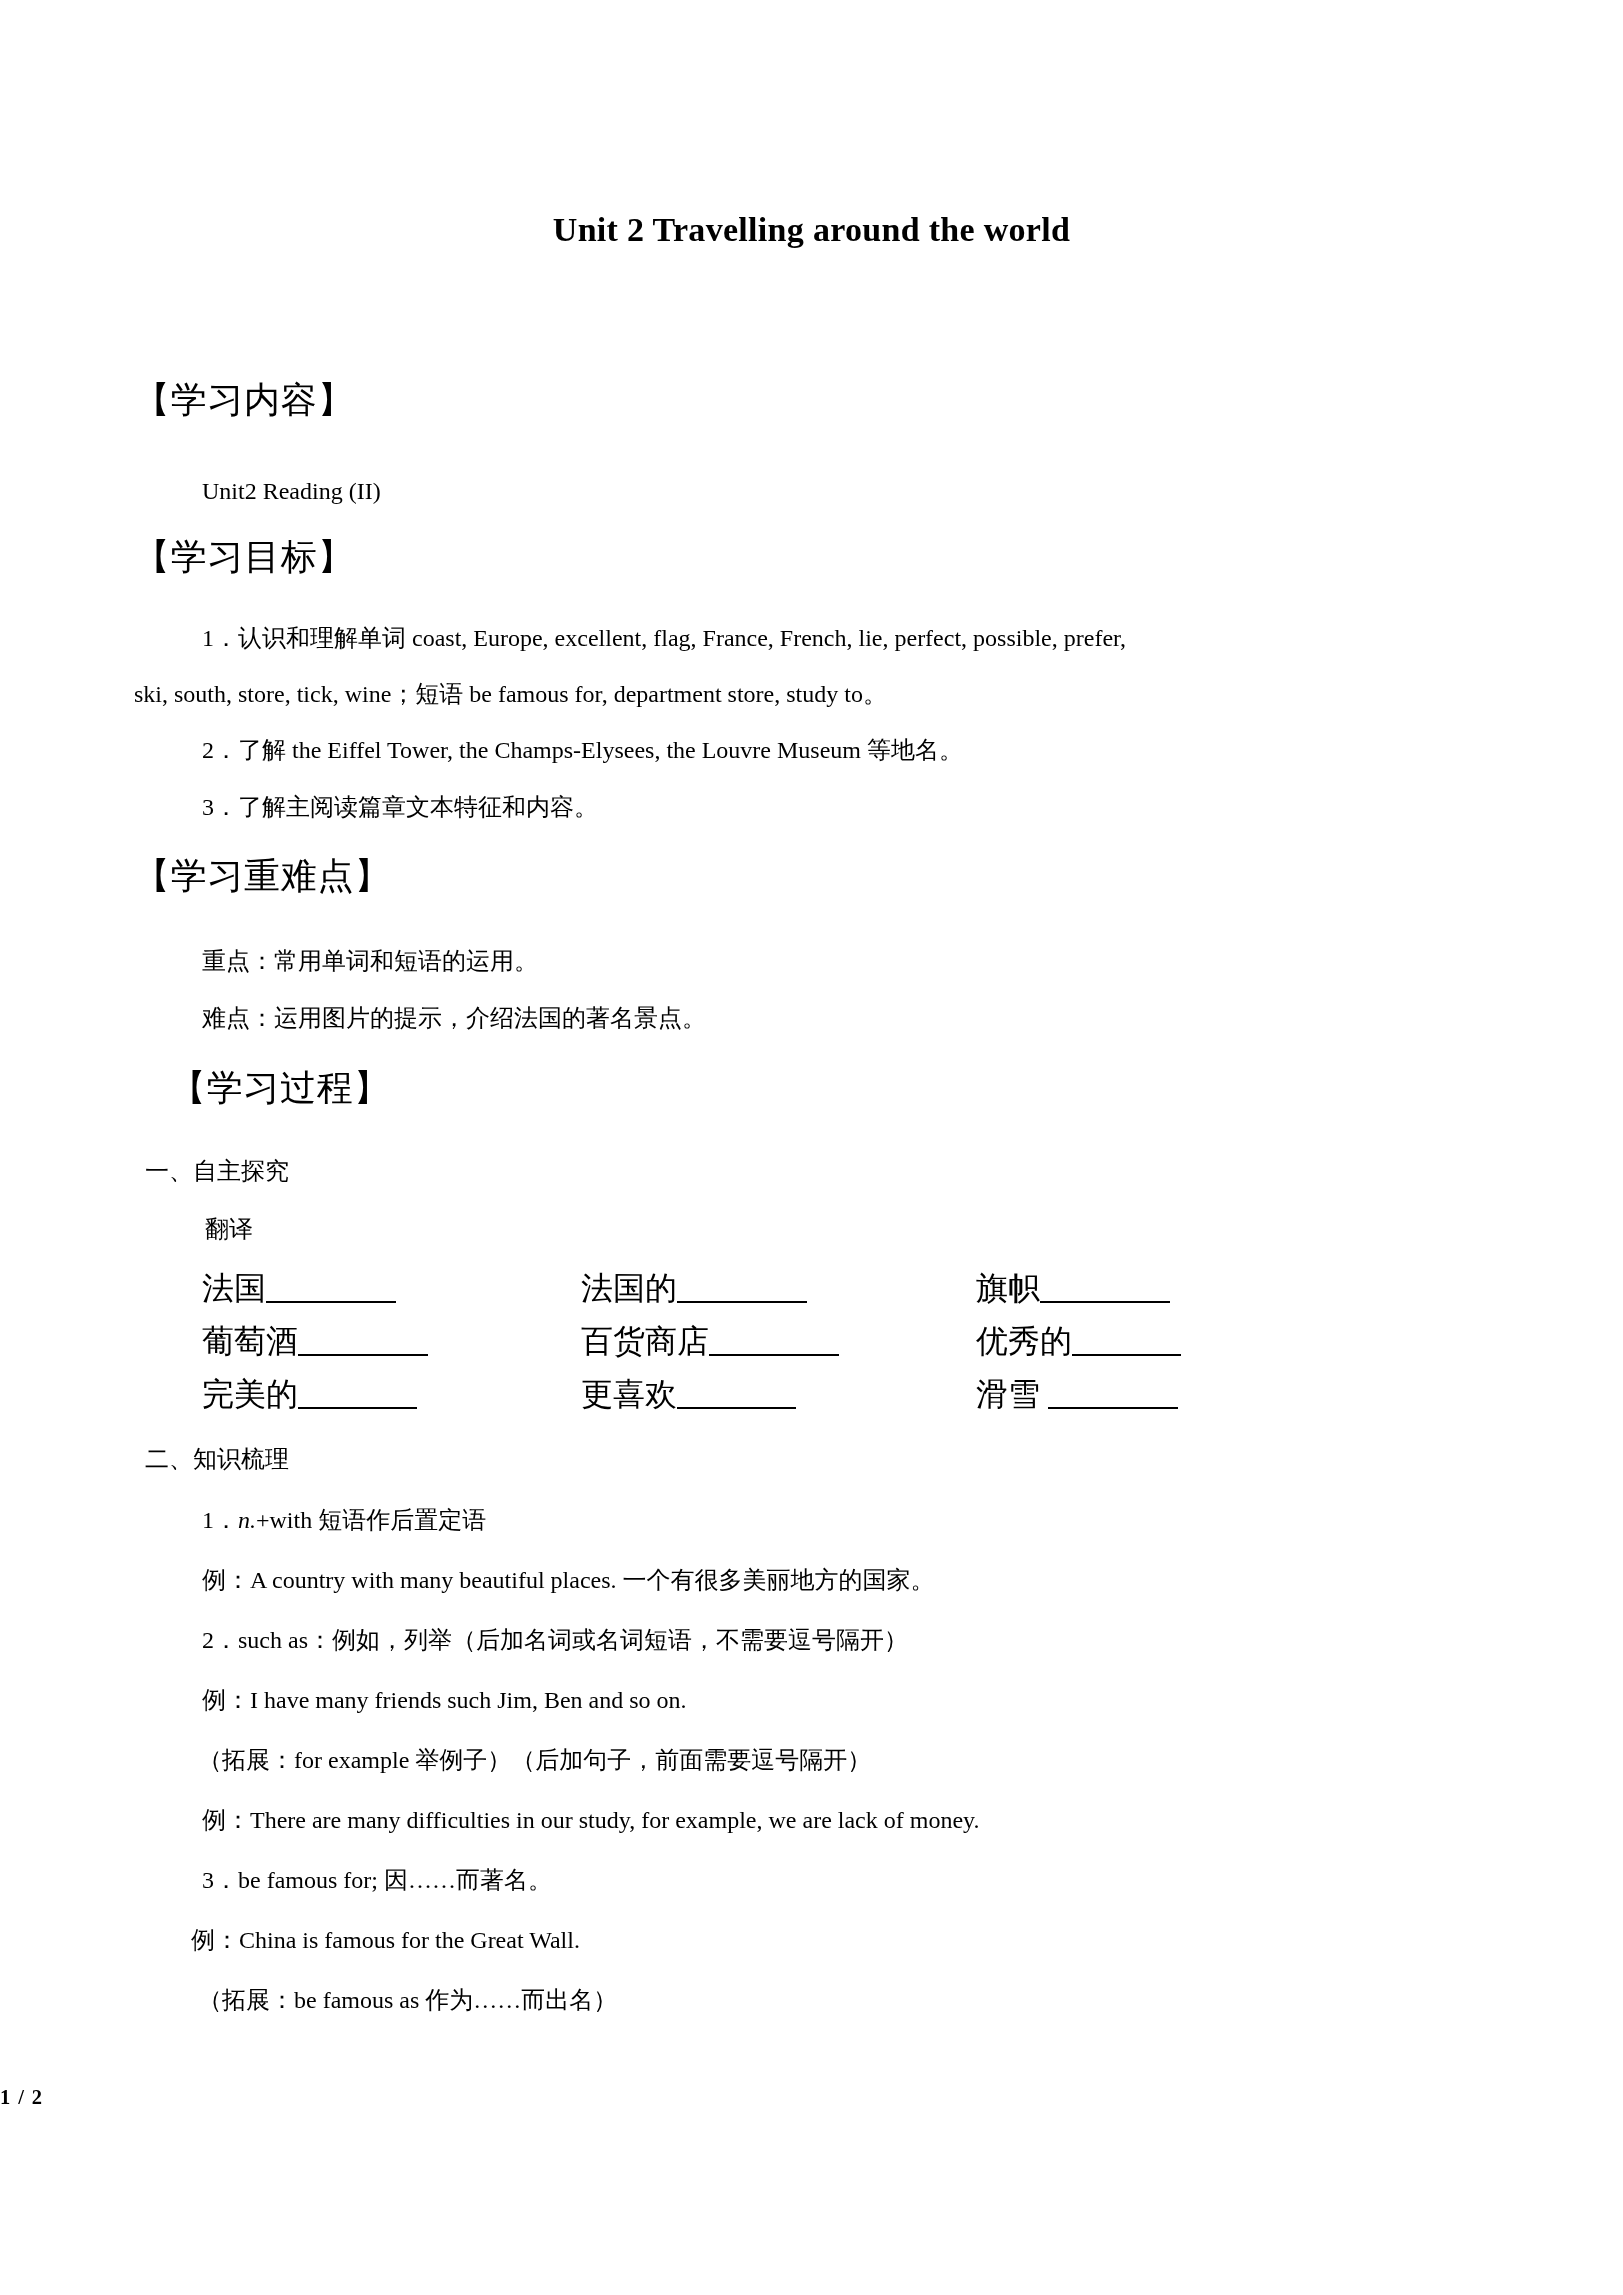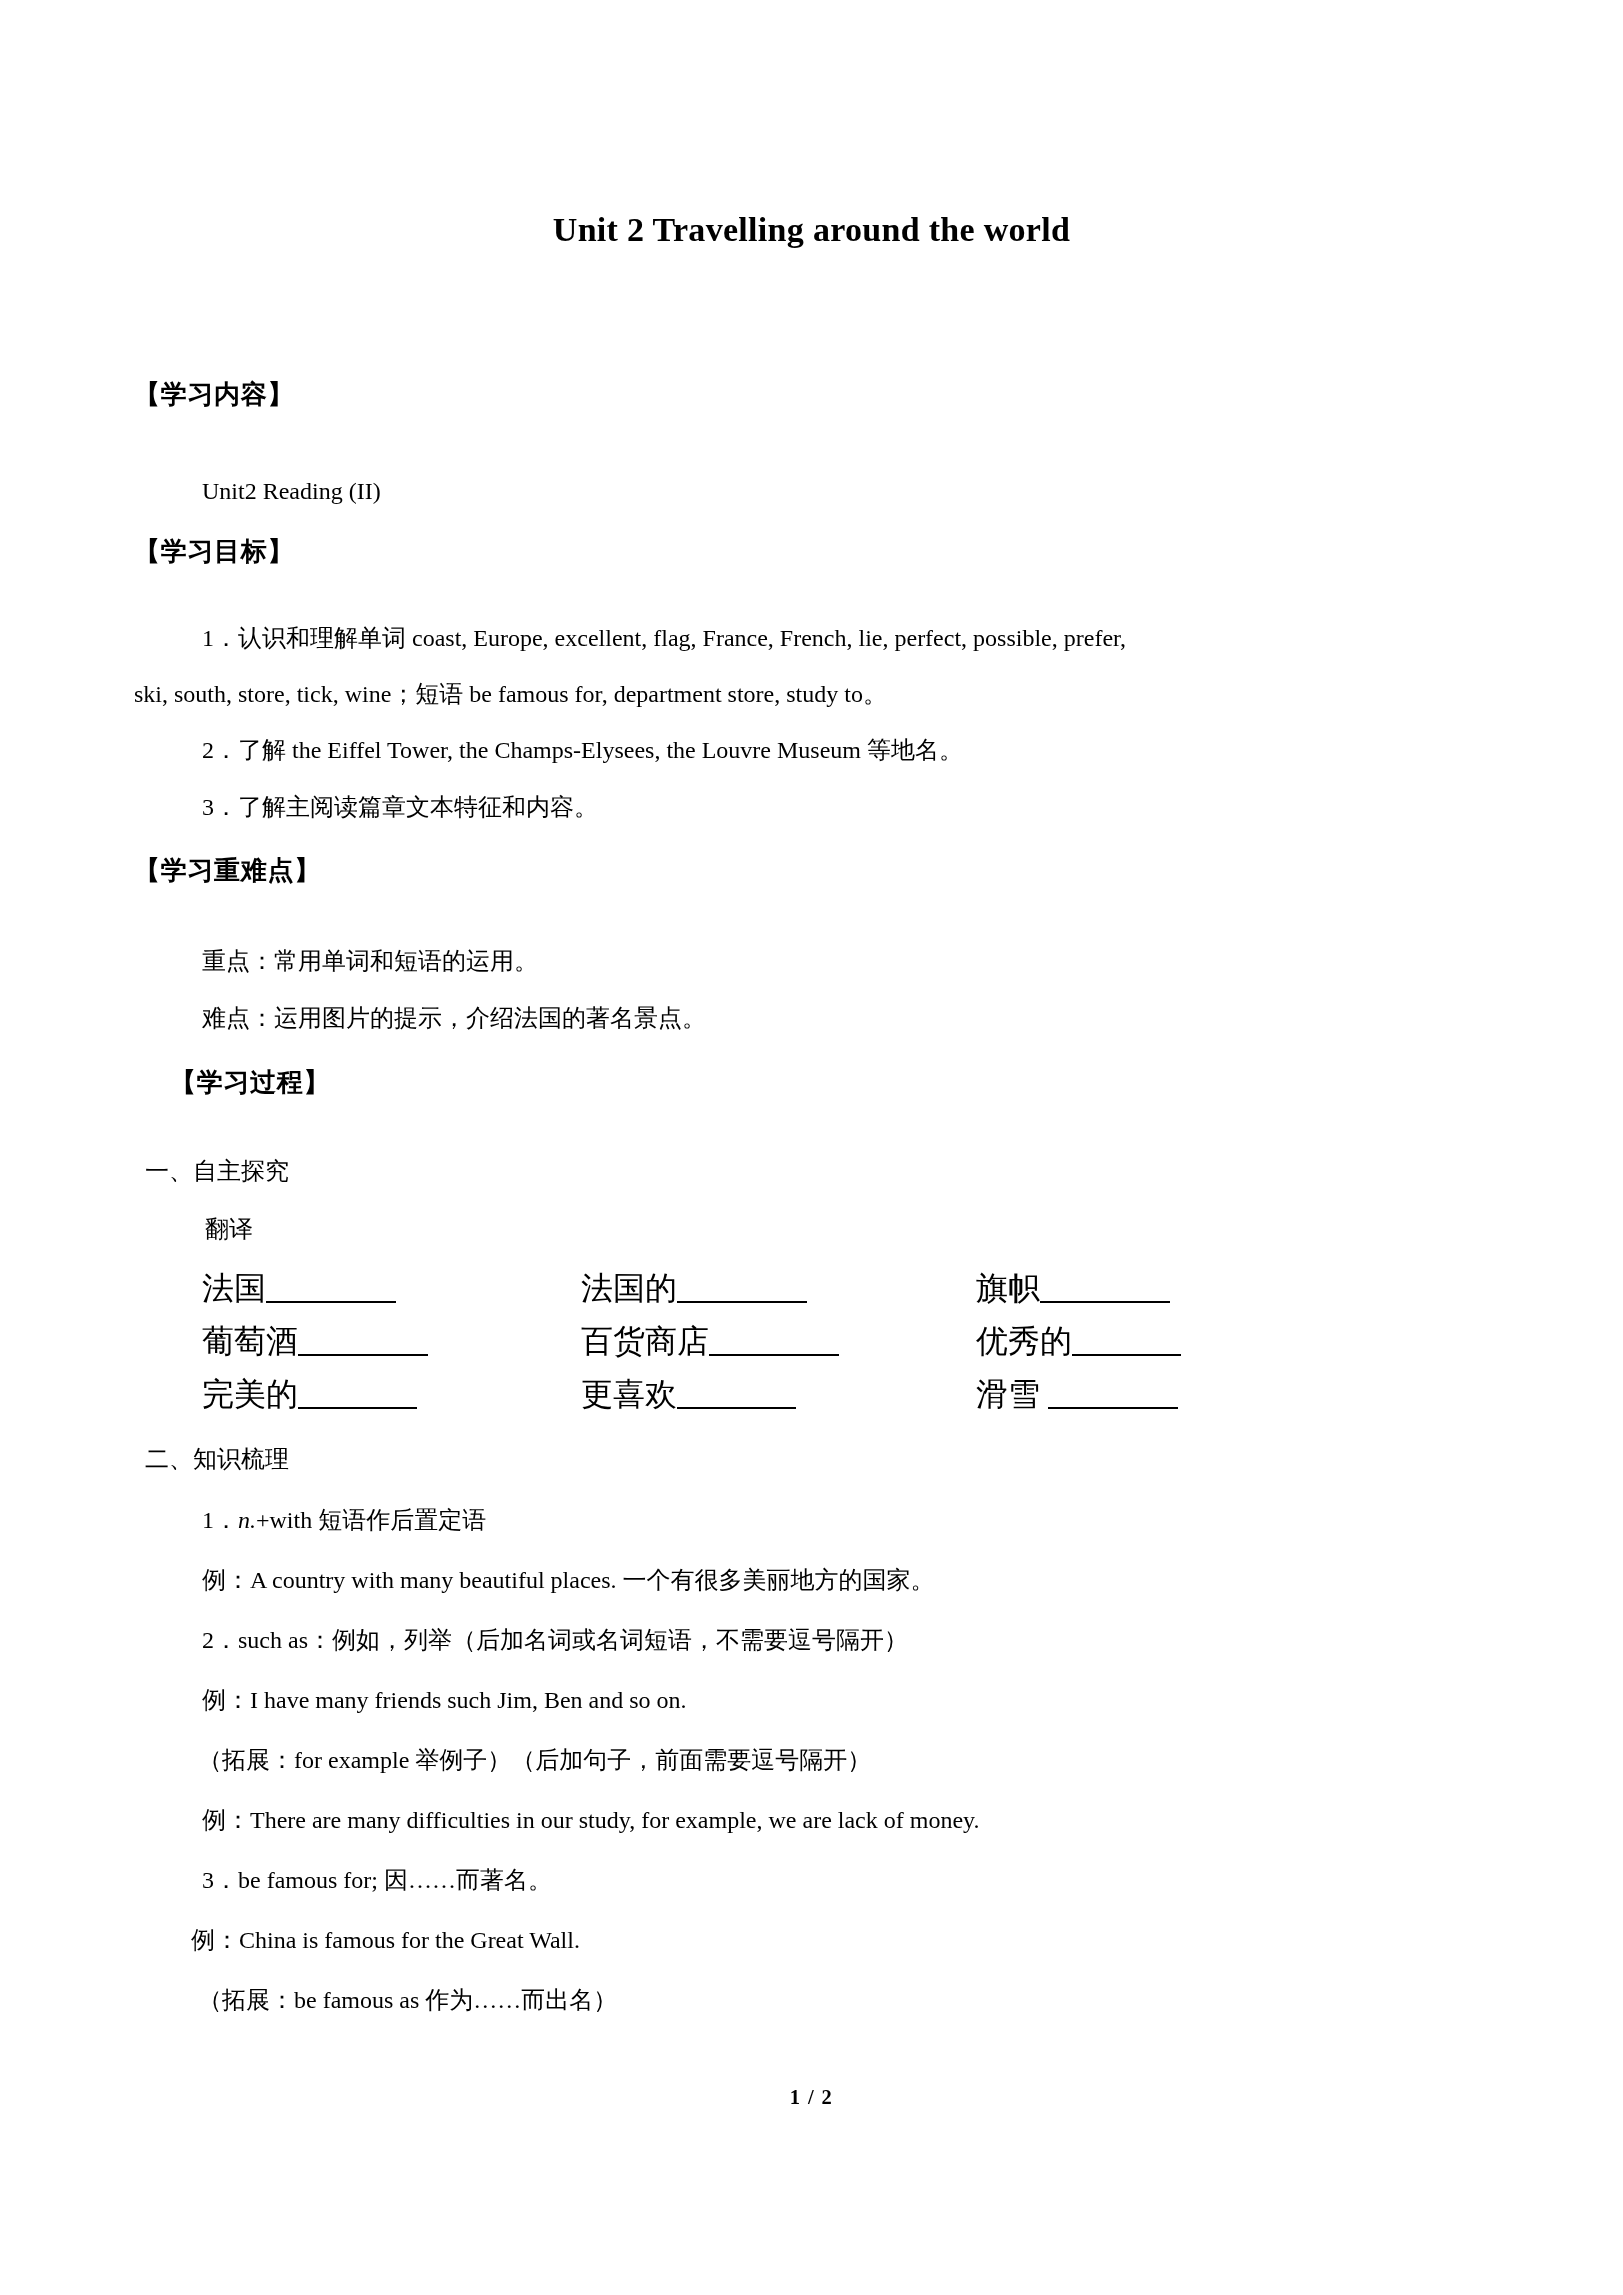--- a/index.html
+++ b/index.html
@@ -32,22 +32,22 @@
     width: 1623px;
     text-align: center;
     font-size: 34px;
     font-weight: bold;
     letter-spacing: 0.3px;
   }
 
   .sec-head {
     position: absolute;
     left: 134px;
-    font-size: 26px;
-    font-weight: bold;
+    font-size: 36px;
+    font-weight: normal;
     line-height: 1.0;
     white-space: nowrap;
     letter-spacing: 0.7px;
   }
 
   .body-line {
     position: absolute;
     font-size: 24px;
     line-height: 1.0;
     white-space: nowrap;
@@ -91,21 +91,20 @@
     vertical-align: -4.1px;
     height: 20.5px;
   }
 
   
   .footer {
     position: absolute;
     left: 0;
     top: 2086px;
     width: 1623px;
-    text-align: center;
     font-size: 20.5px;
     font-weight: bold;
     letter-spacing: 1.4px;
   }
 </style>
 </head>
 <body>
 
 <div class="page">
 

